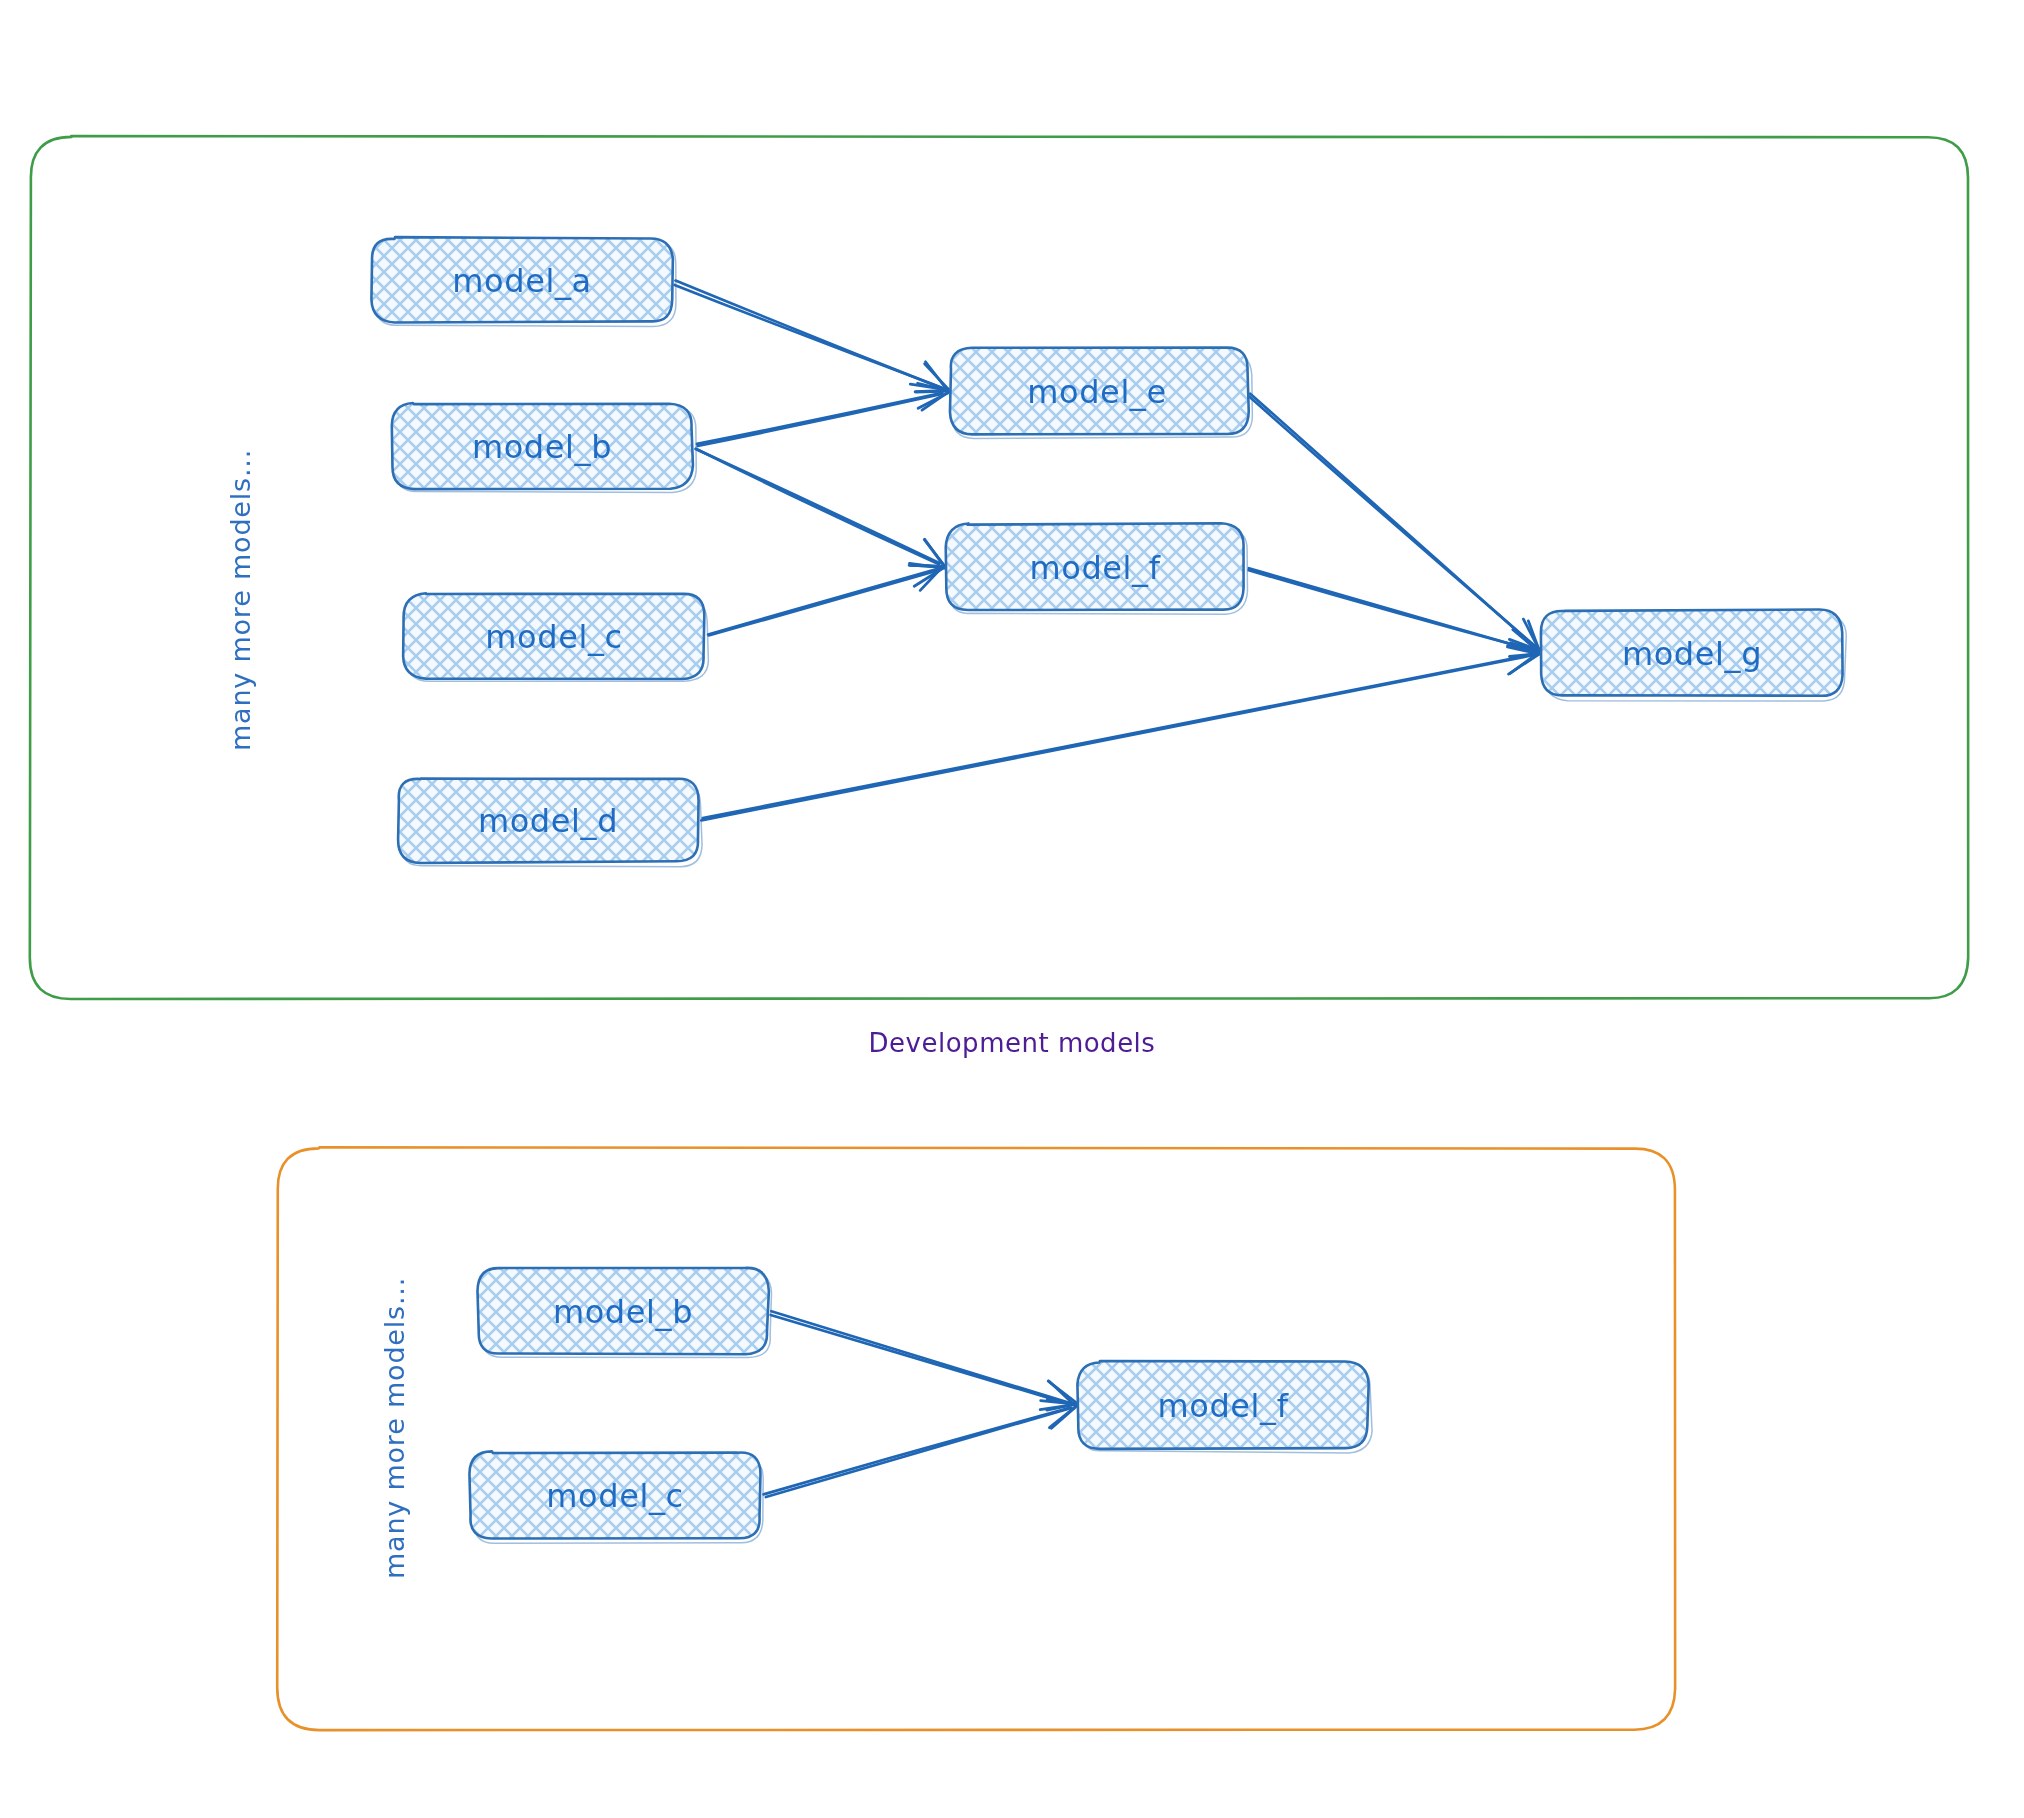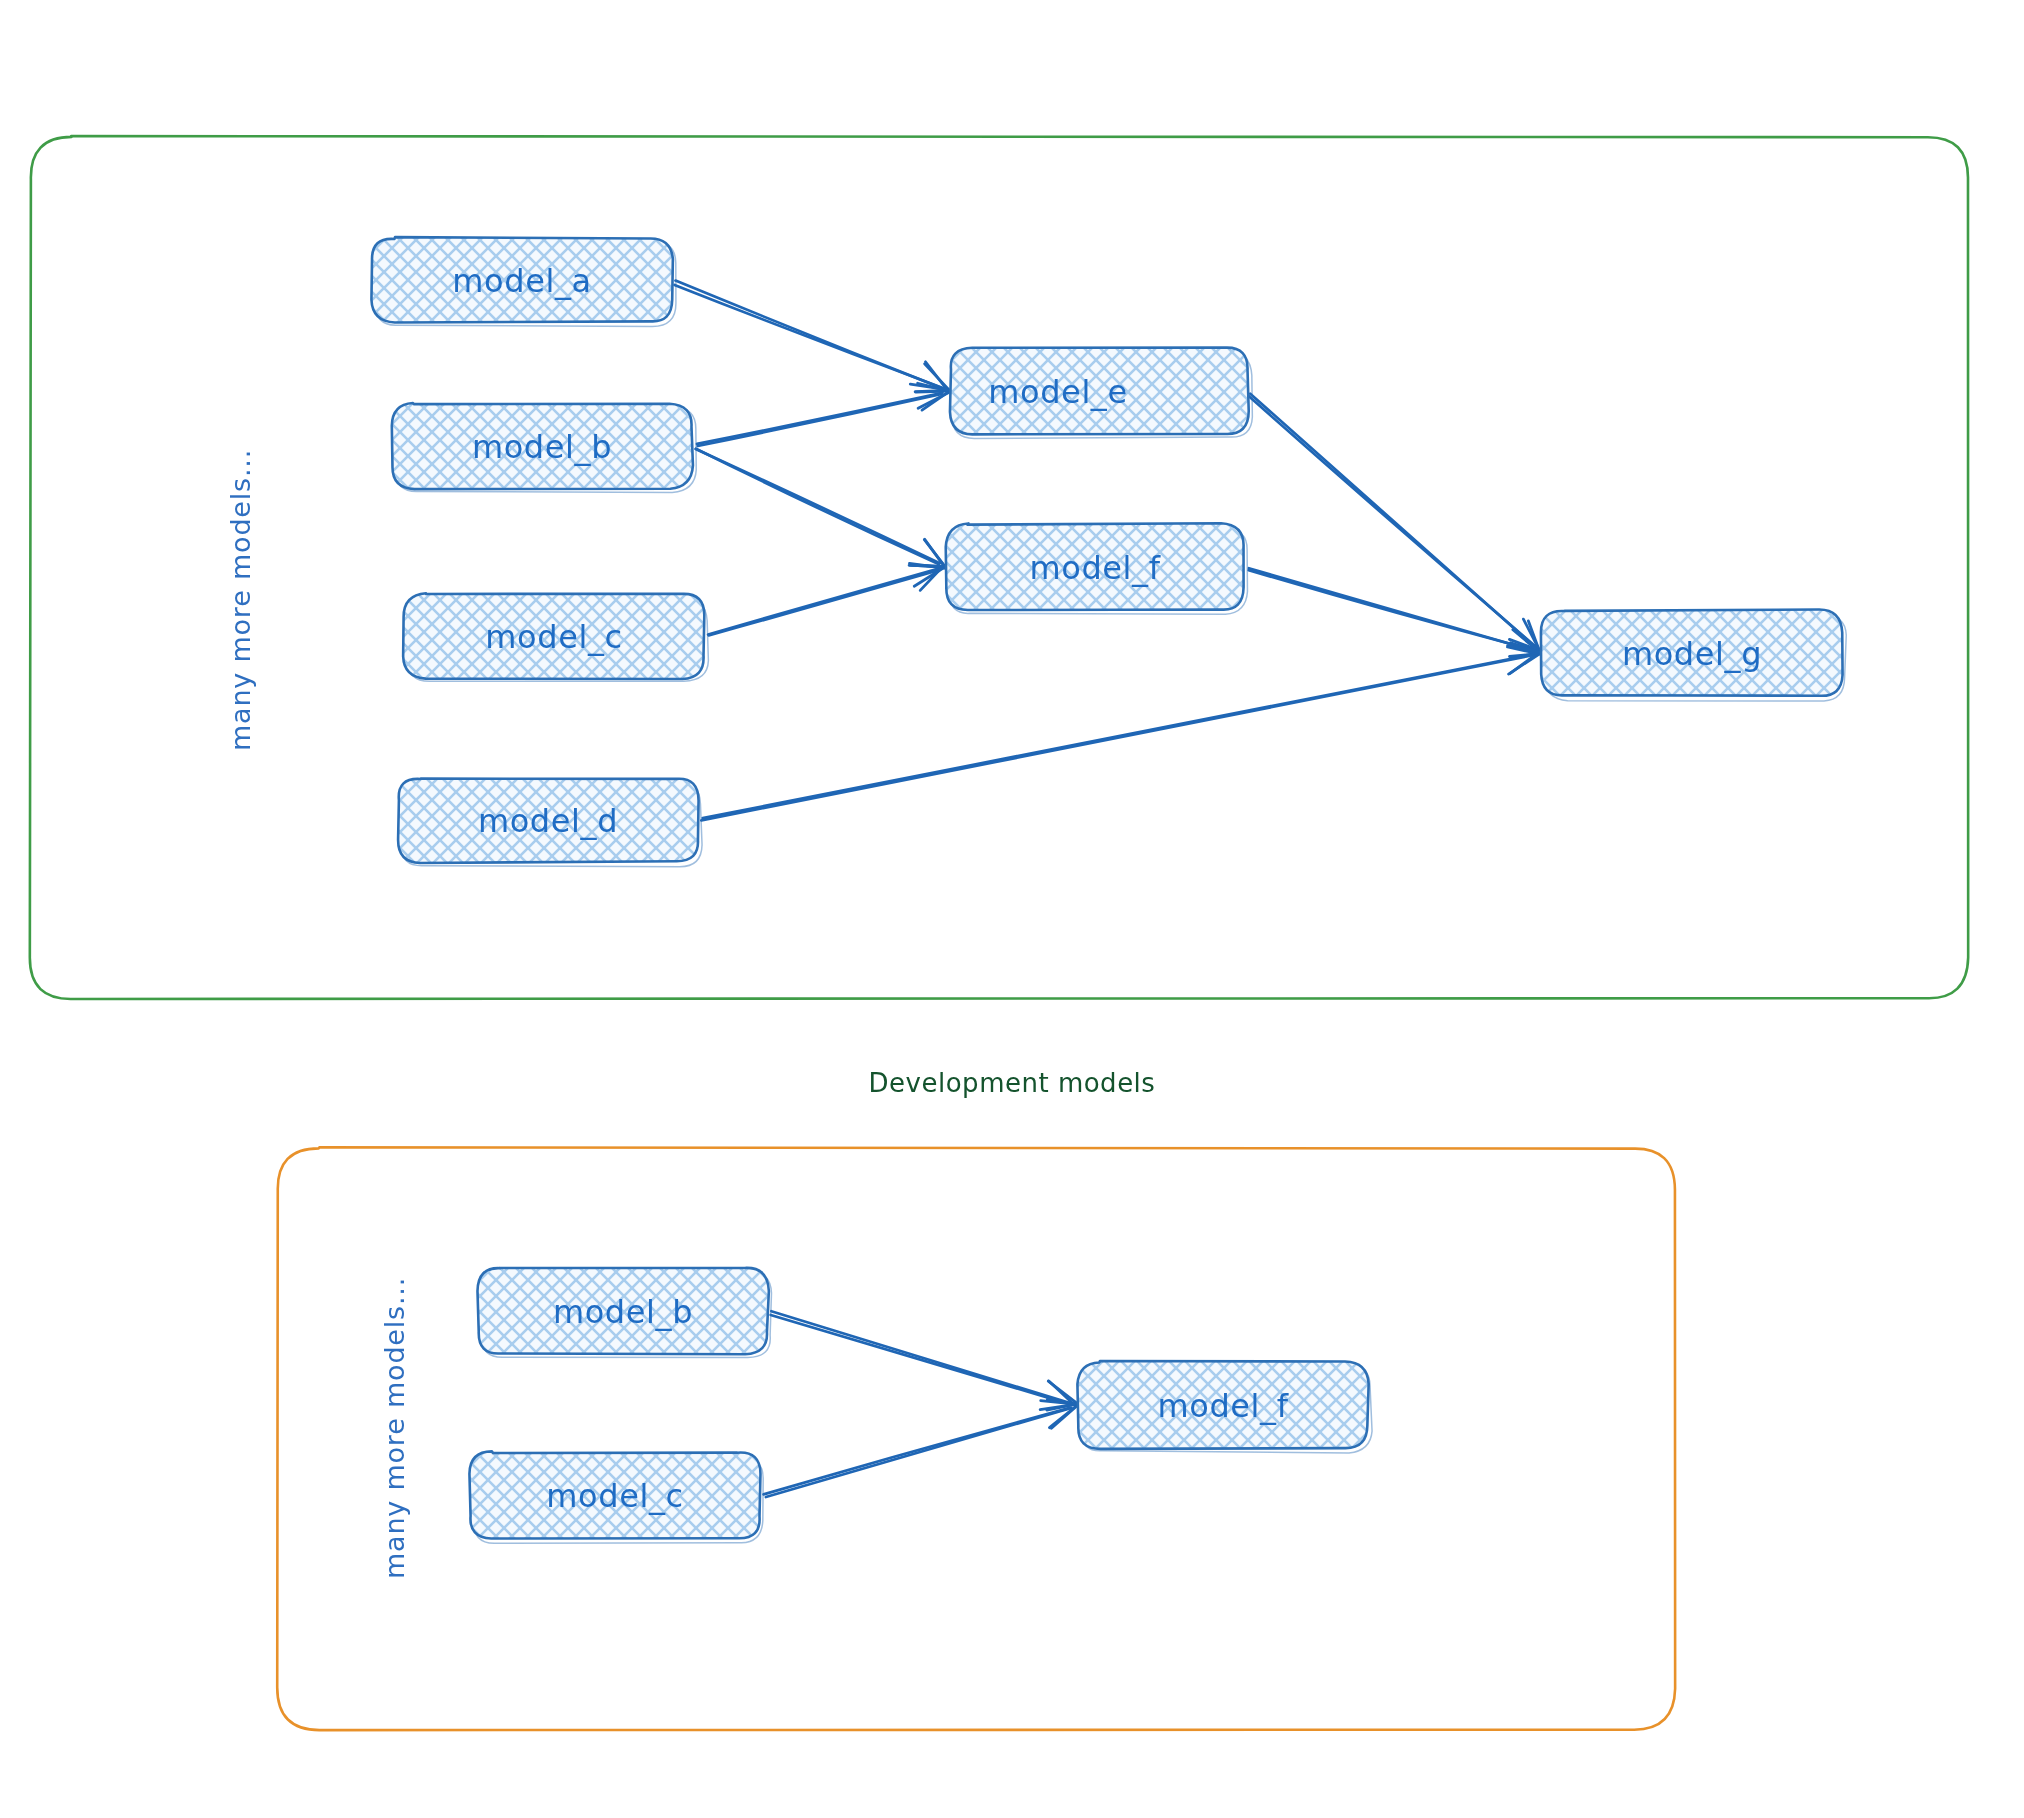--- a/index.html
+++ b/index.html
@@ -36,24 +36,24 @@
     white-space: nowrap;
     user-select: none;
   }
   #prod-title {
     left: 0; top: 52px;
     width: 2024px;
     text-align: center;
     color: #3f9c47;
   }
   #dev-title {
-    left: 0; top: 1068px;
+    left: 0; top: 1028px;
     width: 2024px;
     text-align: center;
-    color: #14532d;
+    color: #4c1d95;
   }
   
   .node-label {
     position: absolute;
     color: #1f6cc4;
     font-family: "DejaVu Sans", sans-serif;
     font-size: 32px;
     letter-spacing: 0.6px;
     white-space: nowrap;
     pointer-events: none;
@@ -405,21 +405,21 @@
 
   <div id="overlay">
       <div class="node-label" style="left: 522px; top: 281px;">model_a</div>
       <div class="node-hit" style="left: 372px; top: 238px; width: 300px; height: 84px;"></div>
       <div class="node-label" style="left: 542px; top: 447px;">model_b</div>
       <div class="node-hit" style="left: 392px; top: 404px; width: 300px; height: 84px;"></div>
       <div class="node-label" style="left: 554px; top: 637px;">model_c</div>
       <div class="node-hit" style="left: 404px; top: 594px; width: 300px; height: 84px;"></div>
       <div class="node-label" style="left: 548px; top: 821px;">model_d</div>
       <div class="node-hit" style="left: 398px; top: 778px; width: 300px; height: 84px;"></div>
-      <div class="node-label" style="left: 1058px; top: 392px;">model_e</div>
+      <div class="node-label" style="left: 1097px; top: 392px;">model_e</div>
       <div class="node-hit" style="left: 950px; top: 348px; width: 298px; height: 86px;"></div>
       <div class="node-label" style="left: 1095px; top: 568px;">model_f</div>
       <div class="node-hit" style="left: 946px; top: 524px; width: 298px; height: 86px;"></div>
       <div class="node-label" style="left: 1692px; top: 654px;">model_g</div>
       <div class="node-hit" style="left: 1542px; top: 610px; width: 300px; height: 86px;"></div>
       <div class="node-label" style="left: 623px; top: 1312px;">model_b</div>
       <div class="node-hit" style="left: 478px; top: 1268px; width: 290px; height: 86px;"></div>
       <div class="node-label" style="left: 615px; top: 1496px;">model_c</div>
       <div class="node-hit" style="left: 470px; top: 1452px; width: 290px; height: 86px;"></div>
       <div class="node-label" style="left: 1223px; top: 1406px;">model_f</div>

